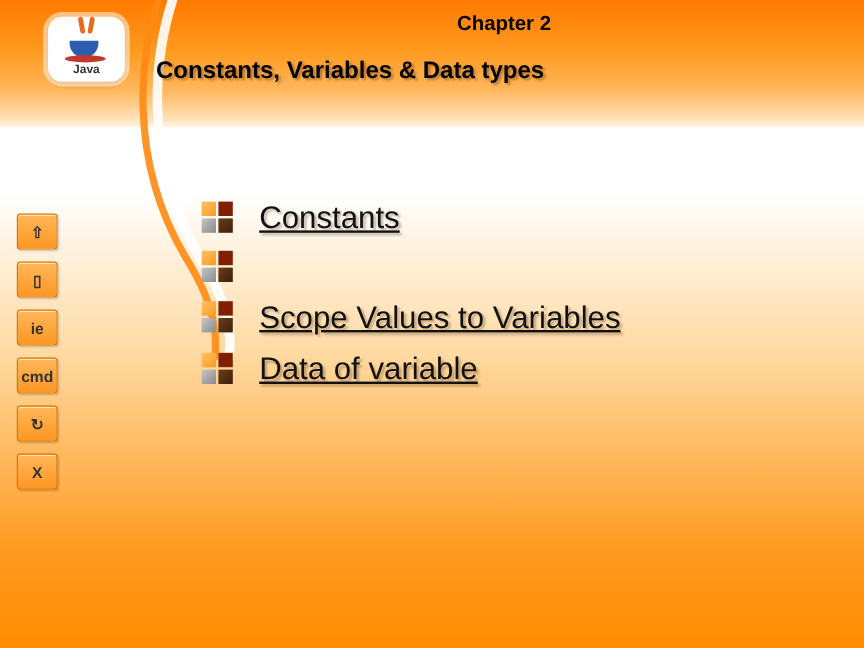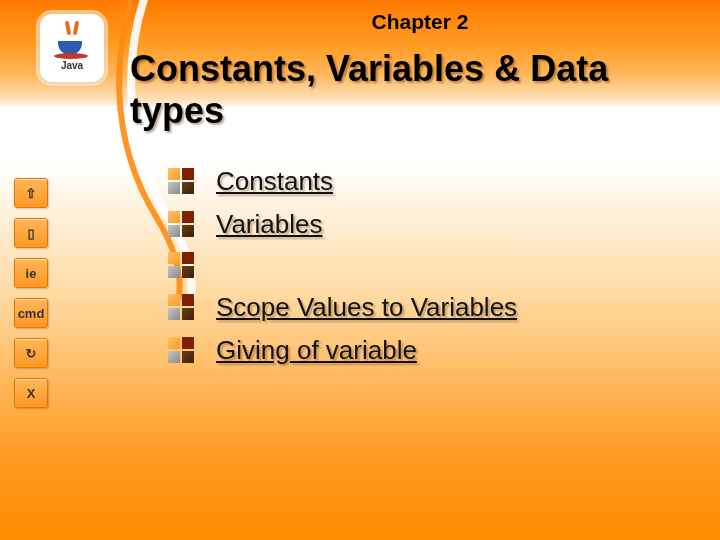--- a/index.html
+++ b/index.html
@@ -9,21 +9,21 @@
     background: linear-gradient(to bottom,
       #ffffff 0%, #ffffff 30%, #ffd9a0 55%, #ff9a1f 85%, #ff8c00 100%);
   }
   
   .header {
     position: absolute; top: 0; left: 0; right: 0; height: 106px;
     background: linear-gradient(to bottom,
       #ff7a00 0%, #ff9a1f 40%, #ffb65a 70%, #ffe4bf 95%, #fff5e6 100%);
   }
   .logo-box {
-    position: absolute; left: 40px; top: 14px; width: 64px; height: 68px;
+    position: absolute; left: 40px; top: 14px; width: 64px; height: 54px;
     background: #fff; border-radius: 12px;
     box-shadow: 0 0 0 4px rgba(255,255,255,.5), 0 2px 4px rgba(0,0,0,.2);
     display: flex; align-items: center; justify-content: center;
   }
   .java-cup { width: 40px; height: 50px; position: relative; }
   .steam { position:absolute; left:12px; top:-2px; width:16px; height:18px; }
   .steam::before, .steam::after {
     content:""; position:absolute; width:4px; height:14px; background:#e86a1c;
     border-radius:2px;
   }
@@ -41,25 +41,25 @@
     position:absolute; left:0; right:0; bottom:2px; text-align:center;
     font-size:10px; font-weight:bold; color:#333;
   }
   
   .swoosh {
     position:absolute; left:100px; top:-40px; width:120px; height:340px;
     pointer-events:none;
   }
   .chapter {
     position:absolute; top:10px; left:160px; right:40px; text-align:center;
-    font-size:21px; font-weight:bold; color:#000;
+    font-size:17px; font-weight:bold; color:#000;
   }
   .title {
     position:absolute; top:48px; left:130px; right:20px;
-    font-size:36px; font-weight:bold; color:#000;
+    font-size:20px; font-weight:bold; color:#000;
     text-shadow: 2px 2px 2px rgba(80,40,10,.4);
   }
   
   .sidebar {
     position:absolute; left:14px; top:178px; width:56px;
     display:flex; flex-direction:column; gap:10px;
   }
   .sb-btn {
     width:34px; height:30px; background:linear-gradient(#ffb75a,#ff9723);
     border:1px solid #d97a00; border-radius:3px;
@@ -133,43 +133,34 @@
         </div>
       <a href="#" class="topic-link">Constants</a>
     </div>
     <div class="topic-row">
       <div class="bullet">
           <span class="q1"></span>
           <span class="q2"></span>
           <span class="q3"></span>
           <span class="q4"></span>
         </div>
-      <a href="#" class="topic-link">Variables</a>
-    </div>
-    <div class="topic-row">
-      <div class="bullet">
-          <span class="q1"></span>
-          <span class="q2"></span>
-          <span class="q3"></span>
-          <span class="q4"></span>
-        </div>
     </div>
     <div class="topic-row">
       <div class="bullet">
           <span class="q1"></span>
           <span class="q2"></span>
           <span class="q3"></span>
           <span class="q4"></span>
         </div>
       <a href="#" class="topic-link">Scope Values to Variables</a>
     </div>
     <div class="topic-row">
       <div class="bullet">
           <span class="q1"></span>
           <span class="q2"></span>
           <span class="q3"></span>
           <span class="q4"></span>
         </div>
-      <a href="#" class="topic-link">Giving of variable</a>
+      <a href="#" class="topic-link">Data of variable</a>
     </div>
   </div>
 
 </div>
 
 </body></html>

